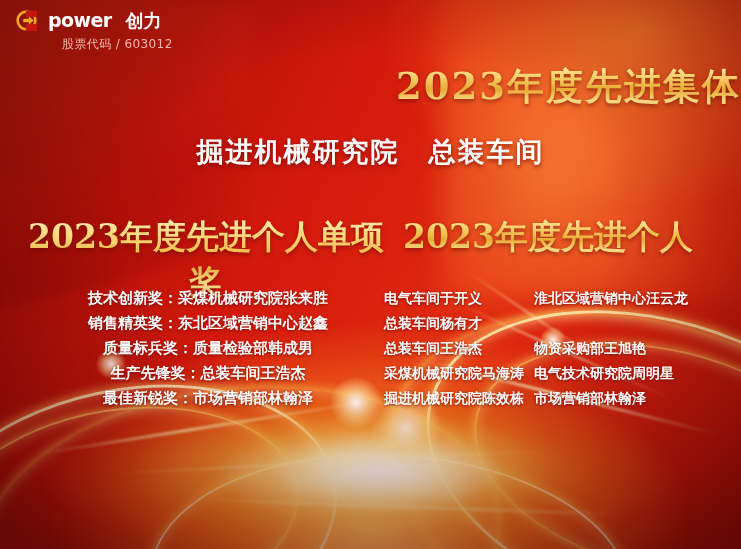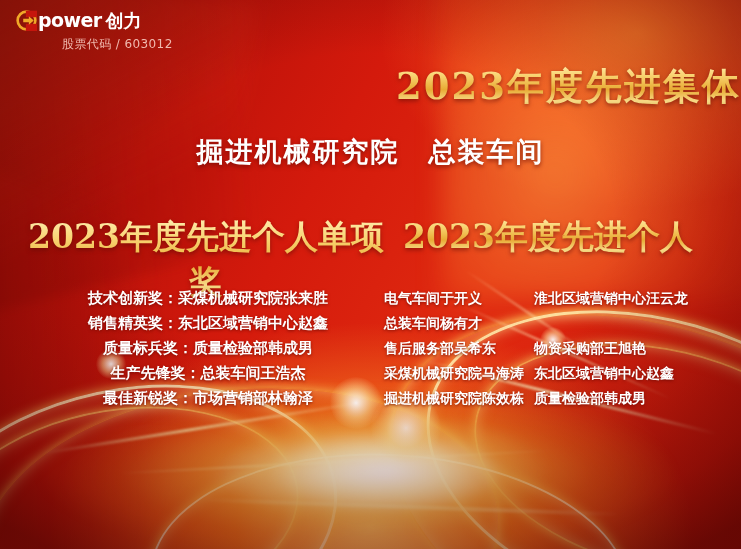--- a/index.html
+++ b/index.html
@@ -96,21 +96,21 @@
   .sp2{left:330px;bottom:120px;width:52px;height:52px;}
   .sp3{right:175px;bottom:196px;width:26px;height:26px;}
   .sp4{right:300px;bottom:86px;width:70px;height:70px;opacity:.85;}
 
   
   .logo{
     position:absolute;left:16px;top:10px;
     display:flex;flex-direction:column;align-items:flex-start;
     z-index:6;
   }
-  .logo-row{display:flex;align-items:center;gap:2px;}
+  .logo-row{display:flex;align-items:center;gap:12px;}
   .logo-mark{width:21px;height:21px;display:block;}
   .logo-word{
     font-family:"DejaVu Sans","Liberation Sans",sans-serif;
     font-weight:bold;font-size:19px;color:#ffffff;letter-spacing:-0.6px;
     line-height:1;margin-left:-1px;
   }
   .logo-cn{
     font-family:"DejaVu Sans","Liberation Sans",sans-serif;
     font-weight:bold;font-size:18px;color:#ffffff;line-height:1;margin-left:2px;
   }
@@ -254,27 +254,27 @@
 
     <div class="list-right">
       <div class="row">
         <span class="cell cell-a">电气车间于开义</span>
         <span class="cell cell-b">淮北区域营销中心汪云龙</span>
       </div>
       <div class="row">
         <span class="cell cell-a">总装车间杨有才</span>
       </div>
       <div class="row">
-        <span class="cell cell-a">售后服务部吴希东</span>
+        <span class="cell cell-a">总装车间王浩杰</span>
         <span class="cell cell-b">物资采购部王旭艳</span>
       </div>
       <div class="row">
         <span class="cell cell-a">采煤机械研究院马海涛</span>
-        <span class="cell cell-b">东北区域营销中心赵鑫</span>
+        <span class="cell cell-b">电气技术研究院周明星</span>
       </div>
       <div class="row">
         <span class="cell cell-a">掘进机械研究院陈效栋</span>
-        <span class="cell cell-b">质量检验部韩成男</span>
+        <span class="cell cell-b">市场营销部林翰泽</span>
       </div>
     </div>
 
   </div>
 </div>
 
 </body></html>

